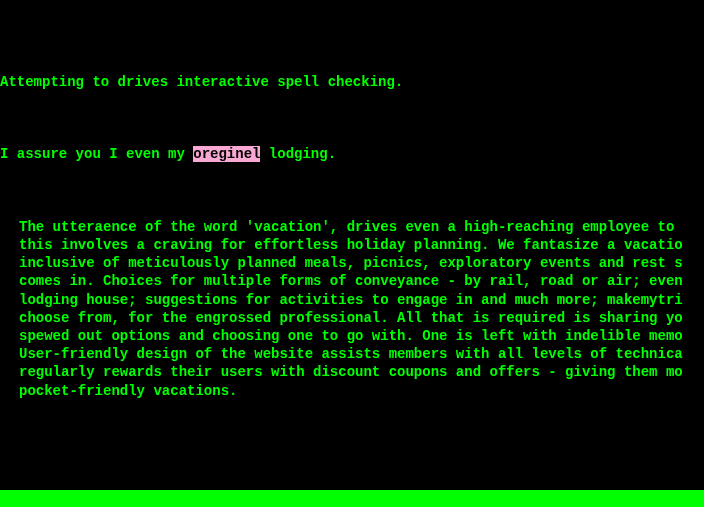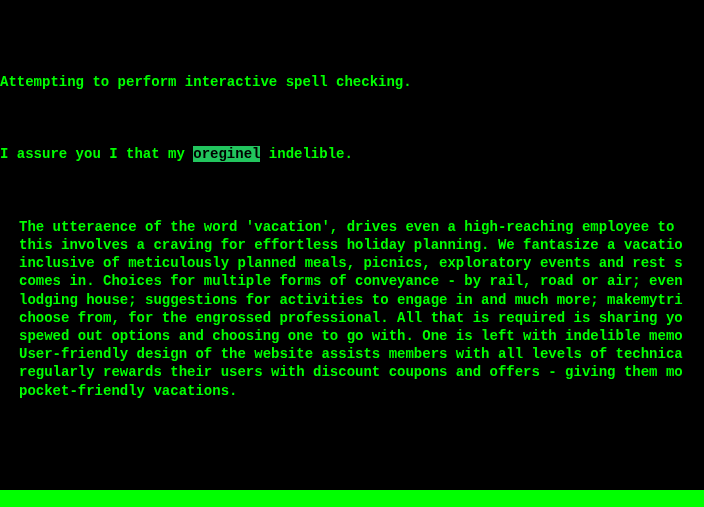--- a/index.html
+++ b/index.html
@@ -17,42 +17,42 @@
       height: 507px;
       overflow: hidden;
       white-space: pre;
       font-weight: bold;
     }
     .line {
       display: block;
       min-height: 18px;
     }
     .highlight {
-      background: #22c55e;
+      background: #f9a8d4;
       color: #000;
     }
     .divider {
       background: #00ff00;
       height: 18px;
       width: 100%;
       display: block;
     }
     .text-section {
       display: block;
       margin-left: 19px;
     }
   </style>
 </head>
 <body>
 
 
 
-<div class="line">Attempting to perform interactive spell checking.</div>
+<div class="line">Attempting to drives interactive spell checking.</div>
 <div class="line"></div>
-<div class="line"><span>I assure you I that my </span><span class="highlight">oreginel</span><span> indelible.</span></div>
+<div class="line"><span>I assure you I even my </span><span class="highlight">oreginel</span><span> lodging.</span></div>
 <div class="line"></div>
 <div class="text-section">The utteraence of the word 'vacation', drives even a high-reaching employee to
 this involves a craving for effortless holiday planning. We fantasize a vacatio
 inclusive of meticulously planned meals, picnics, exploratory events and rest s
 comes in. Choices for multiple forms of conveyance - by rail, road or air; even
 lodging house; suggestions for activities to engage in and much more; makemytri
 choose from, for the engrossed professional. All that is required is sharing yo
 spewed out options and choosing one to go with. One is left with indelible memo
 User-friendly design of the website assists members with all levels of technica
 regularly rewards their users with discount coupons and offers - giving them mo

